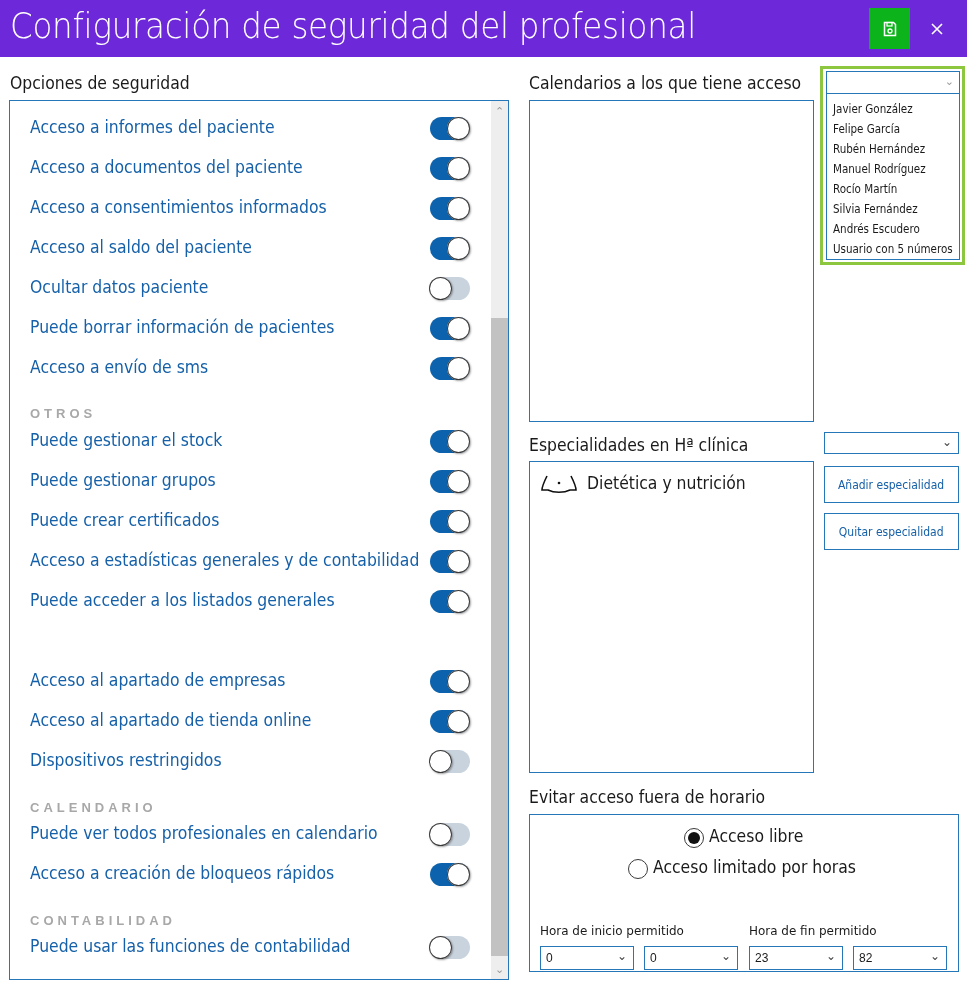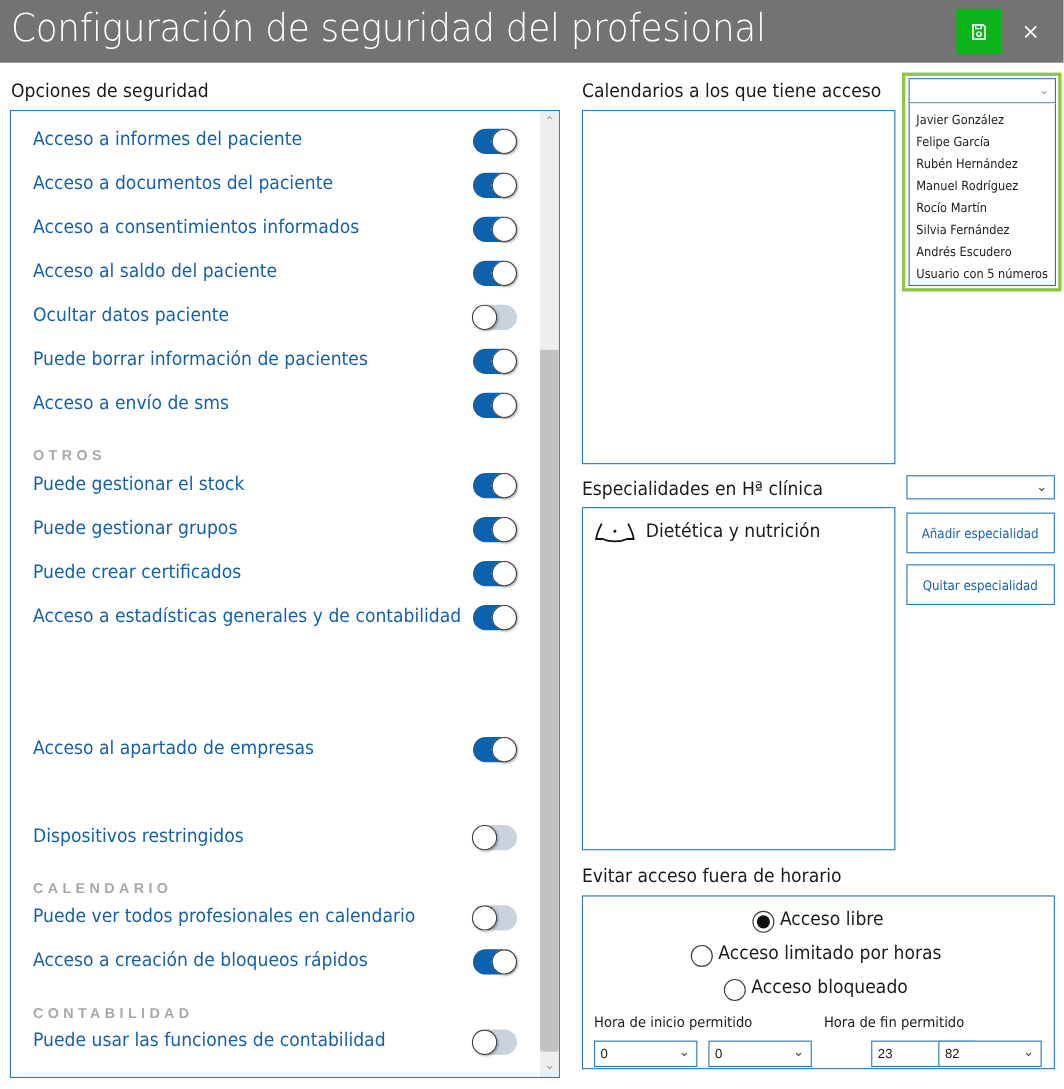--- a/index.html
+++ b/index.html
@@ -1,19 +1,19 @@
 <!DOCTYPE html>
 <html><head>
   <meta charset="utf-8">
   <style>
     * { box-sizing: border-box; margin: 0; padding: 0; }
     html, body { width: 967px; height: 990px; background: #ffffff; overflow: hidden; }
     body { position: relative; font-family: "Liberation Sans", "DejaVu Sans", sans-serif; color: #1a1a1a; }
 
-    .header { position: absolute; left: 0; top: 0; width: 967px; height: 57px; background: #737373; }
+    .header { position: absolute; left: 0; top: 0; width: 967px; height: 57px; background: #6d28d9; }
     .header-title { position: absolute; left: 10px; top: 6px; font-size: 35px; color: #ffffff; font-weight: 300; letter-spacing: -0.3px; white-space: nowrap; font-family: "DejaVu Sans", sans-serif; transform: scaleX(0.93); transform-origin: left center; }
     .save-btn { position: absolute; left: 869px; top: 8px; width: 41px; height: 41px; background: #0db31a; display: flex; align-items: center; justify-content: center; cursor: pointer; }
     .close-btn { position: absolute; left: 920px; top: 12px; width: 34px; height: 34px; display: flex; align-items: center; justify-content: center; cursor: pointer; }
 
     .section-label { position: absolute; font-size: 17px; color: #1a1a1a; white-space: nowrap; font-family: "DejaVu Sans", sans-serif; transform: scaleX(0.92); transform-origin: left center; }
 
     .options-box { position: absolute; left: 9px; top: 100px; width: 500px; height: 880px; border: 1px solid #2577b8; overflow: hidden; }
     .opt-row { position: absolute; left: 20px; width: 442px; height: 30px; }
     .opt-label { position: absolute; left: 0; top: 3px; font-size: 17px; color: #1560a8; white-space: nowrap; font-family: "DejaVu Sans", sans-serif; transform: scaleX(0.92); transform-origin: left center; }
     .toggle { position: absolute; left: 400px; top: 3px; width: 40px; height: 23px; border-radius: 12px; cursor: pointer; }
@@ -139,22 +139,34 @@
     <div class="toggle on">
         <div class="knob"></div>
       </div>
   </div>
   <div class="opt-row" style="top:446px;">
     <span class="opt-label">Acceso a estadísticas generales y de contabilidad</span>
     <div class="toggle on">
         <div class="knob"></div>
       </div>
   </div>
+  <div class="opt-row" style="top:486px;">
+    <span class="opt-label">Puede acceder a los listados generales</span>
+    <div class="toggle on">
+        <div class="knob"></div>
+      </div>
+  </div>
   <div class="opt-row" style="top:566px;">
     <span class="opt-label">Acceso al apartado de empresas</span>
+    <div class="toggle on">
+        <div class="knob"></div>
+      </div>
+  </div>
+  <div class="opt-row" style="top:606px;">
+    <span class="opt-label">Acceso al apartado de tienda online</span>
     <div class="toggle on">
         <div class="knob"></div>
       </div>
   </div>
   <div class="opt-row" style="top:646px;">
     <span class="opt-label">Dispositivos restringidos</span>
     <div class="toggle off">
         <div class="knob"></div>
       </div>
   </div>
@@ -230,37 +242,33 @@
 <div class="section-label" style="left:529px; top:787px;">Evitar acceso fuera de horario</div>
 <div class="horario-box">
   <div class="radio-row" style="left:154px; top:10px; width:130px;">
     <span class="radio checked"></span>
     <span class="radio-label">Acceso libre</span>
   </div>
   <div class="radio-row" style="left:98px; top:41px; width:240px;">
     <span class="radio"></span>
     <span class="radio-label">Acceso limitado por horas</span>
   </div>
-  <div class="radio-row" style="left:128px; top:72px; width:180px;">
-    <span class="radio"></span>
-    <span class="radio-label">Acceso bloqueado</span>
-  </div>
 
   <div class="time-label" style="left:10px; top:108px;">Hora de inicio permitido</div>
   <div class="time-label" style="left:219px; top:108px;">Hora de fin permitido</div>
 
   <div class="time-select" style="left:10px;">
     <span class="val">0</span>
     <span class="chev">⌄</span>
   </div>
   <div class="time-select" style="left:114px;">
     <span class="val">0</span>
     <span class="chev">⌄</span>
   </div>
-  <div class="time-select" style="left:219px;margin-left:43px;">
+  <div class="time-select" style="left:219px;">
     <span class="val">23</span>
     <span class="chev">⌄</span>
   </div>
   <div class="time-select" style="left:323px;">
     <span class="val">82</span>
     <span class="chev">⌄</span>
   </div>
 </div>
 
 </body></html>

